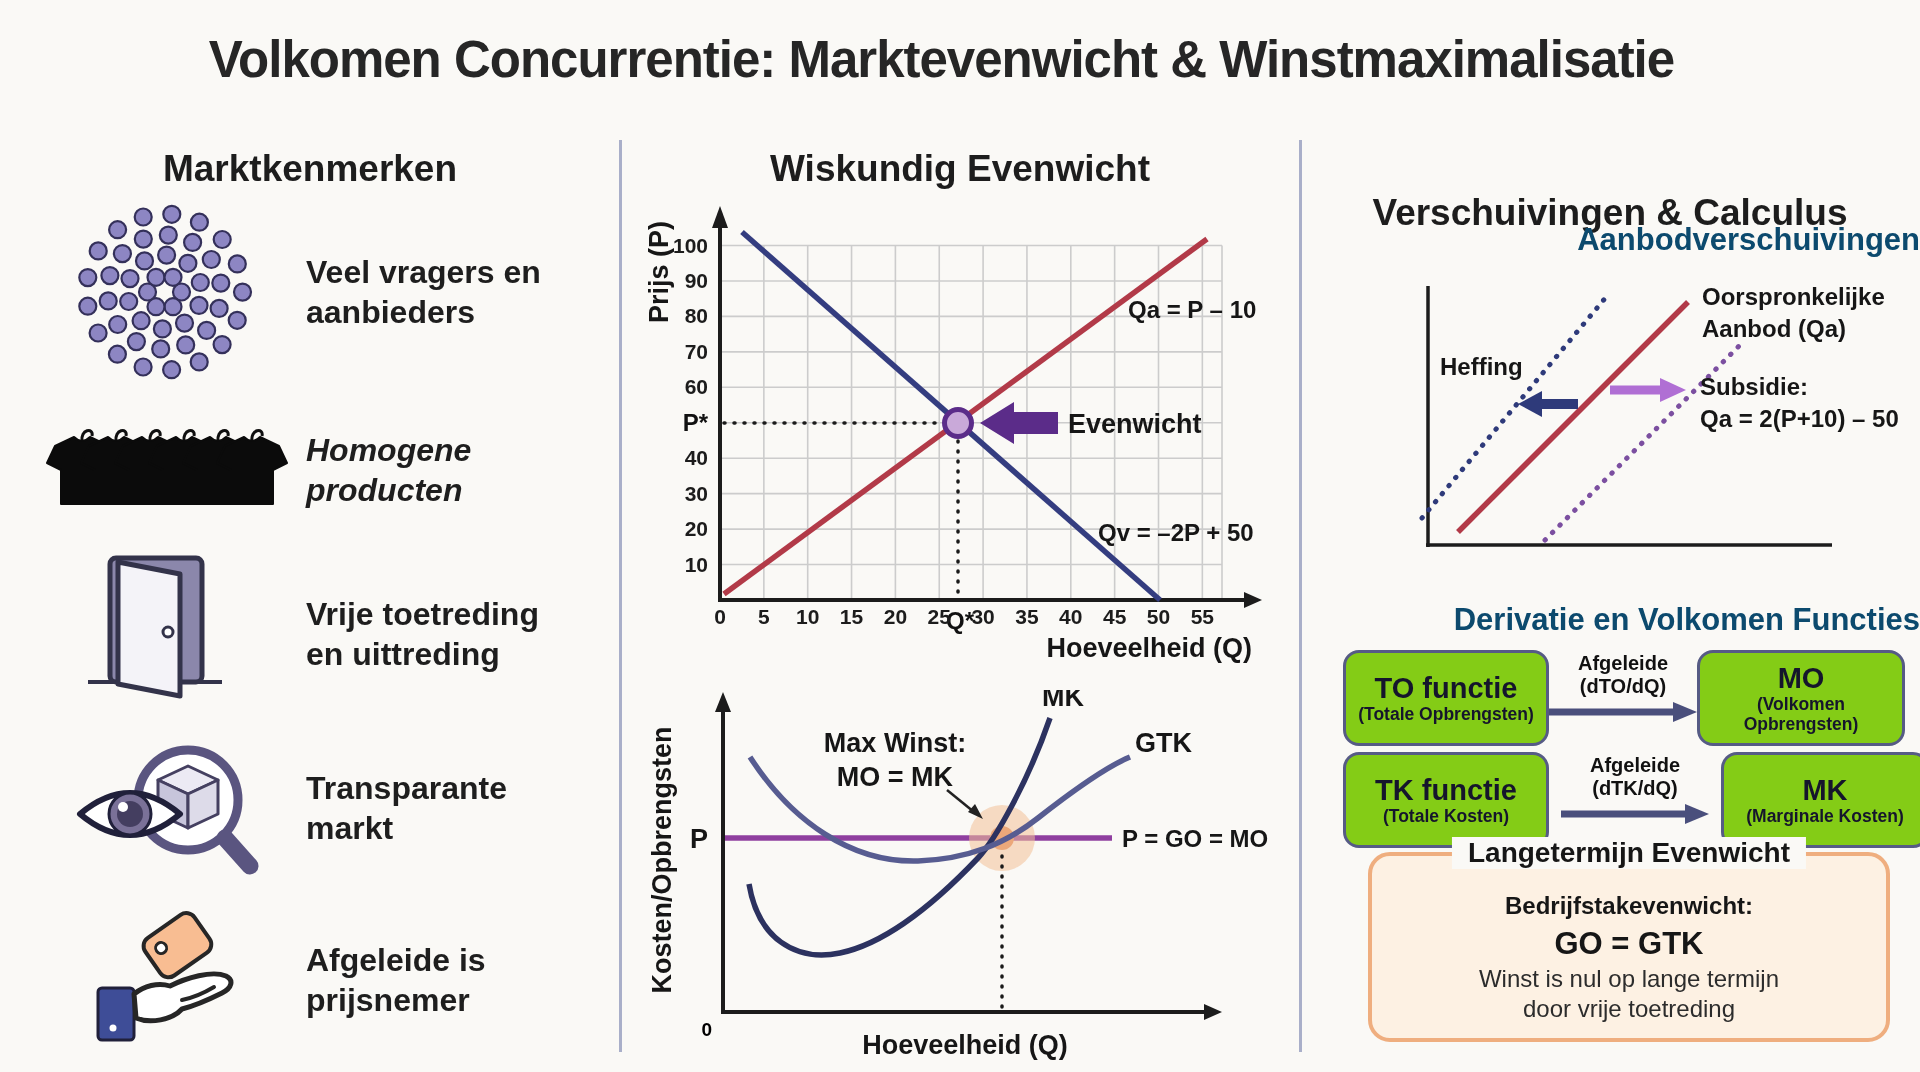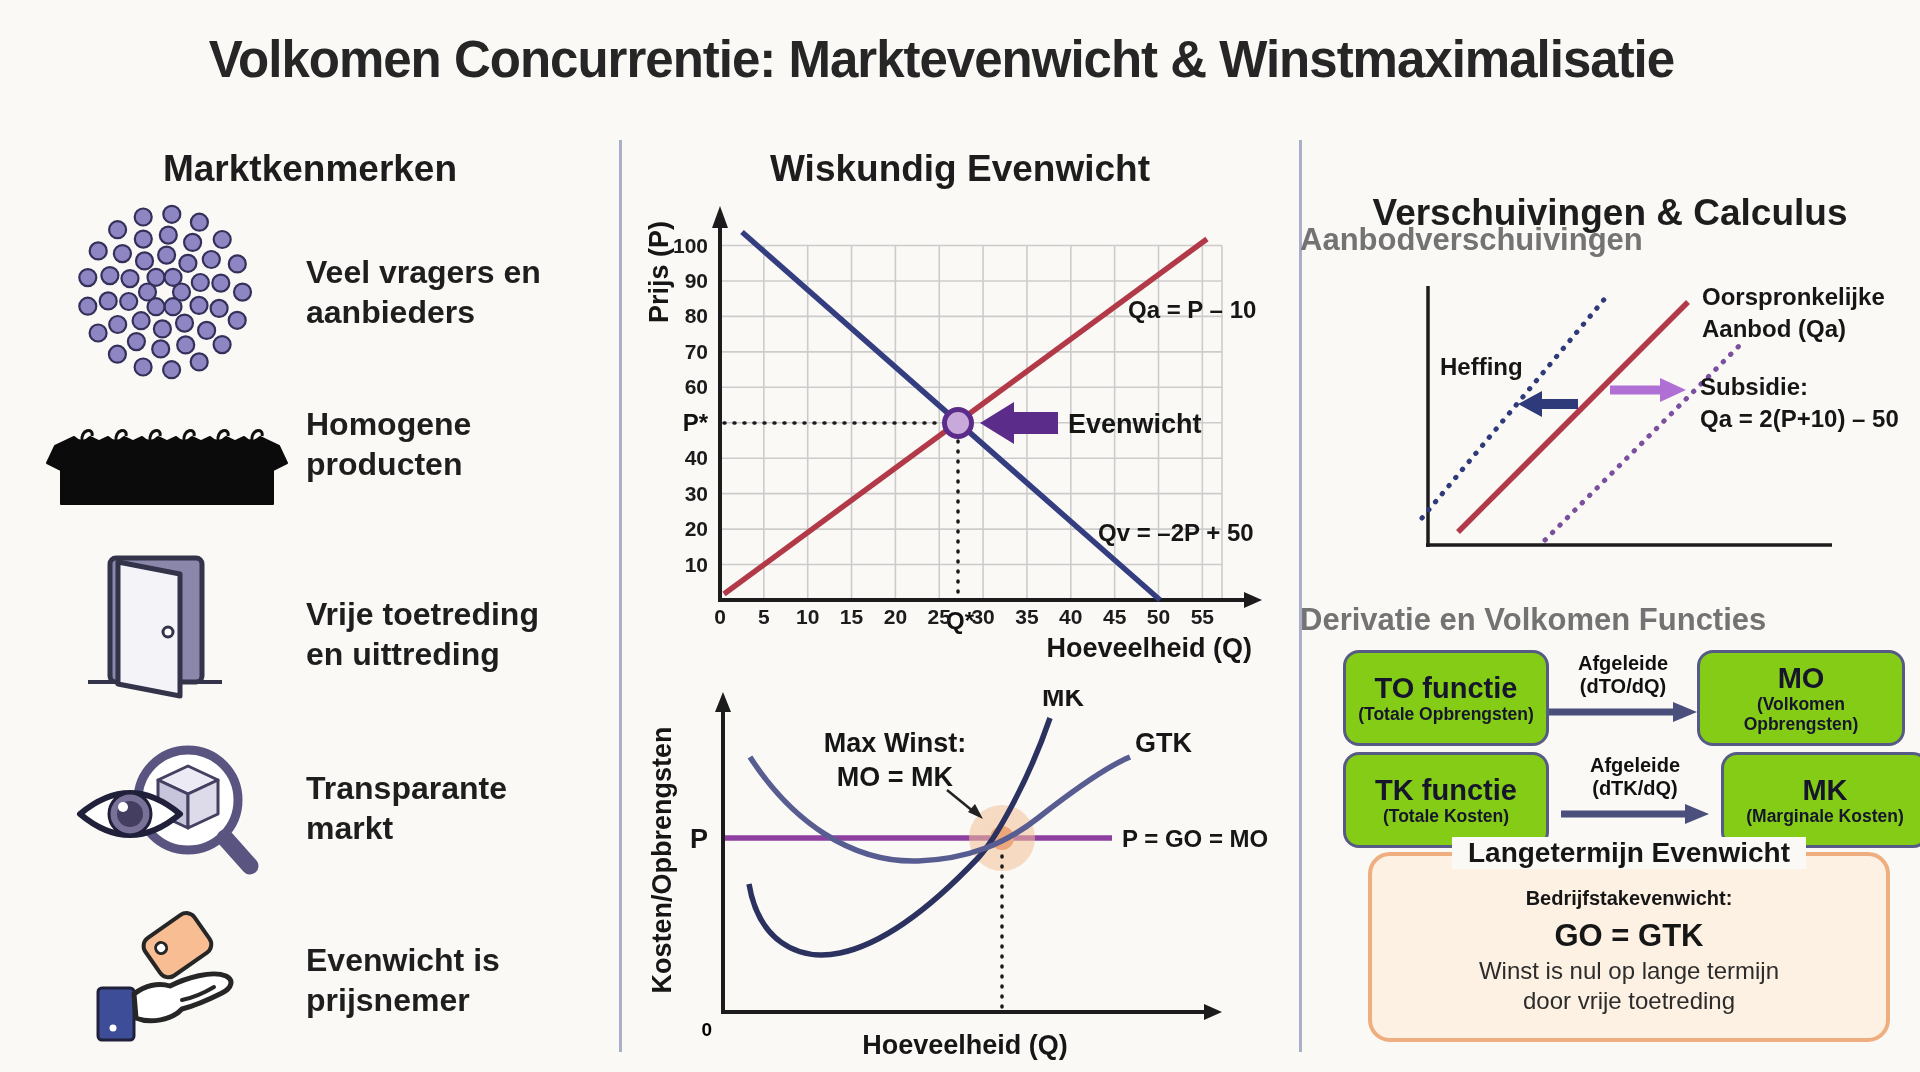--- a/index.html
+++ b/index.html
@@ -13,36 +13,36 @@
   .feature-label{position:absolute;left:306px;width:310px;font-size:32px;font-weight:bold;line-height:40px;color:#1e1e1e;}
   
   svg text{font-family:"Liberation Sans",sans-serif;}
   .tick{font-size:21px;font-weight:bold;fill:#1c1c1c;}
   .tick-bold{font-size:24px;font-weight:bold;fill:#111;}
   .axis-label{font-size:27px;font-weight:bold;fill:#161616;}
   .eq-label{font-size:24px;font-weight:bold;fill:#161616;}
   .big-label{font-size:27px;font-weight:bold;fill:#161616;}
   .shift-label{font-size:24px;font-weight:bold;fill:#161616;}
   
-  .sub-header{position:absolute;left:1300px;width:620px;text-align:left;font-size:31px;font-weight:bold;color:#737373;}
+  .sub-header{position:absolute;left:1300px;width:620px;text-align:right;font-size:31px;font-weight:bold;color:#0c4a6e;}
   .flow-row{position:absolute;left:1343px;width:550px;height:96px;display:flex;}
   .flow-box{background:#84cc16;border:3px solid #565b85;border-radius:16px;display:flex;flex-direction:column;
     align-items:center;justify-content:center;color:#15152c;}
   .flow-box .bx-title{font-size:29px;font-weight:bold;line-height:31px;}
   .flow-box .bx-sub div{font-size:17.5px;font-weight:bold;line-height:20px;text-align:center;}
   .flow-mid{flex:1;display:flex;flex-direction:column;align-items:center;padding-top:2px;}
   .flow-mid .arrow-lines div{font-size:20px;font-weight:bold;line-height:23px;text-align:center;color:#111;}
   .flow-from{flex:0 0 200px;}
   .flow-to{flex:0 0 202px;}
   
   .longrun{position:absolute;left:1368px;top:852px;width:514px;height:182px;background:#fdf1e3;
     border:4px solid #efae7f;border-radius:22px;text-align:center;}
   .longrun-title{position:absolute;top:-19px;left:50%;transform:translateX(-50%);background:#faf9f6;
     padding:0 16px;font-size:28px;font-weight:bold;white-space:nowrap;color:#161616;}
-  .longrun-heading{margin-top:24px;font-size:20px;font-weight:bold;color:#161616;line-height:36px;}
+  .longrun-heading{margin-top:32px;font-size:24px;font-weight:bold;color:#161616;line-height:36px;}
   .longrun-eq{font-size:31px;font-weight:bold;color:#161616;line-height:40px;}
   .longrun-note div{font-size:24px;color:#2c2c2c;line-height:30px;}
 </style>
 </head>
 <body>
 
 <h1 class="title">Volkomen Concurrentie: Marktevenwicht &amp; Winstmaximalisatie</h1>
 
 <div class="divider" style="left:619px;"></div>
 <div class="divider" style="left:1299px;"></div>
@@ -118,21 +118,21 @@
     <g class="shirts">
         <use href="#shirt-shape" transform="translate(36,26)"></use>
         <use href="#shirt-shape" transform="translate(70,26)"></use>
         <use href="#shirt-shape" transform="translate(104,26)"></use>
         <use href="#shirt-shape" transform="translate(138,26)"></use>
         <use href="#shirt-shape" transform="translate(172,26)"></use>
         <use href="#shirt-shape" transform="translate(206,26)"></use>
       </g>
   </svg>
 </div>
-<div class="feature-label" style="top:404px;">
+<div class="feature-label" style="top:430px;font-style:italic;">
     <div>Homogene</div>
     <div>producten</div>
   </div>
 
 <div class="abs" style="left:80px;top:550px;">
   <svg width="150" height="160" viewBox="0 0 150 160">
     <rect x="30" y="8" width="92" height="124" rx="6" fill="#8b87ab" stroke="#33334a" stroke-width="5"></rect>
     <line x1="8" y1="132" x2="142" y2="132" stroke="#33334a" stroke-width="4"></line>
     <path d="M38 12 L100 24 L100 146 L38 134 Z" fill="#f4f3f8" stroke="#33334a" stroke-width="5" stroke-linejoin="round"></path>
     <circle cx="88" cy="82" r="5" fill="#ffffff" stroke="#33334a" stroke-width="3"></circle>
@@ -167,21 +167,21 @@
       <rect x="62" y="26" width="60" height="46" rx="10" fill="#f8bd92" stroke="#262626" stroke-width="4"></rect>
       <circle cx="77" cy="42" r="5.5" fill="#ffffff" stroke="#262626" stroke-width="3"></circle>
     </g>
     <rect x="12" y="92" width="36" height="52" rx="4" fill="#3e4d97" stroke="#20203a" stroke-width="3"></rect>
     <circle cx="27" cy="132" r="3.5" fill="#ffffff"></circle>
     <path d="M48 98 C58 90 72 86 84 90 C100 82 126 74 140 80 C148 84 146 92 136 97 C118 106 108 110 96 113 C86 124 64 128 50 122 Z" fill="#ffffff" stroke="#262626" stroke-width="5" stroke-linejoin="round"></path>
     <path d="M96 104 C106 102 118 97 128 91" fill="none" stroke="#262626" stroke-width="4" stroke-linecap="round"></path>
   </svg>
 </div>
 <div class="feature-label" style="top:940px;">
-    <div>Evenwicht is</div>
+    <div>Afgeleide is</div>
     <div>prijsnemer</div>
   </div>
 
 <div class="col-header" style="left:620px;width:680px;">Wiskundig Evenwicht</div>
 
 <svg class="abs" style="left:620px;top:150px;" width="680" height="540" viewBox="620 150 680 540">
   <g class="grid">
       <line x1="763.85" y1="245.5" x2="763.85" y2="600" stroke="#cccccc" stroke-width="1.6"></line>
       <line x1="807.7" y1="245.5" x2="807.7" y2="600" stroke="#cccccc" stroke-width="1.6"></line>
       <line x1="851.55" y1="245.5" x2="851.55" y2="600" stroke="#cccccc" stroke-width="1.6"></line>

